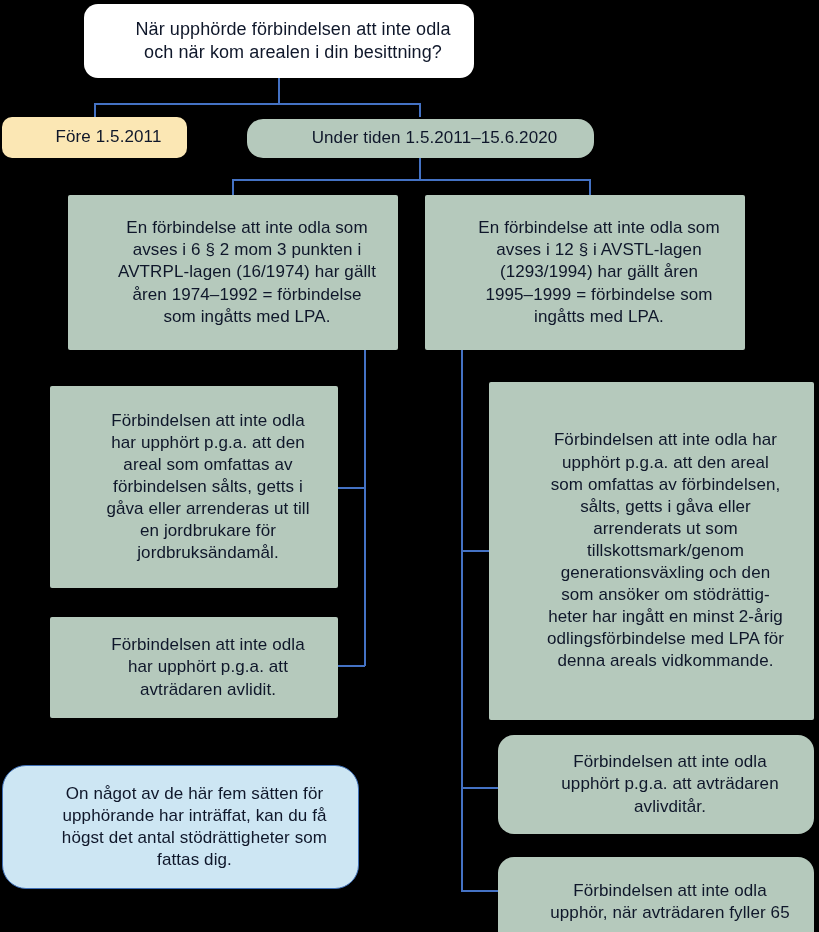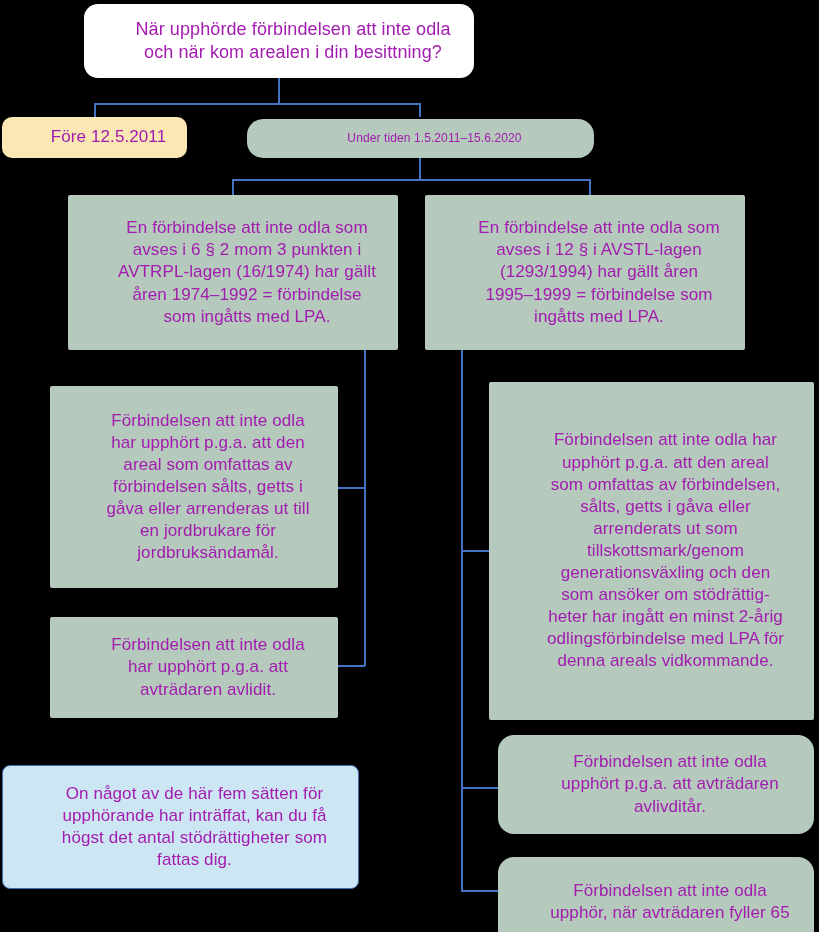--- a/index.html
+++ b/index.html
@@ -17,21 +17,21 @@
     background: #000000;
     overflow: hidden;
   }
   .node {
     position: absolute;
     box-sizing: border-box;
     display: flex;
     align-items: center;
     justify-content: center;
     text-align: center;
-    color: #a21caf;
+    color: #0f172a;
     line-height: 1.30;
     letter-spacing: 0.1px;
     z-index: 3;
     padding-left: 28px;
   }
   .node .txt {
     display: block;
     width: 100%;
     padding: 0 10px;
     box-sizing: border-box;
@@ -49,21 +49,21 @@
     background: #b5c9bc;
     border-radius: 2px;
   }
   .node-green-sm {
     background: #b5c9bc;
     border-radius: 16px;
   }
   .node-blue {
     background: #cde6f3;
     border: 1.6px solid #3f6fb5;
-    border-radius: 8px;
+    border-radius: 24px;
   }
   .conn {
     position: absolute;
     background: #4472c4;
     z-index: 1;
   }
   .conn-v { width: 1.6px; }
   .conn-h { height: 1.6px; }
 </style>
 </head>
@@ -92,24 +92,24 @@
   <div class="conn conn-h" style="left:461px; top:550px; width:30px;"></div>
   <div class="conn conn-h" style="left:461px; top:787px; width:38px;"></div>
   <div class="conn conn-h" style="left:461px; top:890px; width:38px;"></div>
 
   <div class="node node-white" style="left:84px; top:4px; width:390px; height:74px; font-size:18px;">
     <span class="txt">När upphörde förbindelsen att inte odla
 och när kom arealen i din besittning?</span>
   </div>
 
   <div class="node node-yellow" style="left:2px; top:117px; width:185px; height:41px; font-size:17px;">
-    <span class="txt">Före 12.5.2011</span>
+    <span class="txt">Före 1.5.2011</span>
   </div>
 
-  <div class="node node-green-sm" style="left:247px; top:119px; width:347px; height:39px; font-size:12px;">
+  <div class="node node-green-sm" style="left:247px; top:119px; width:347px; height:39px; font-size:17px;">
     <span class="txt">Under tiden 1.5.2011–15.6.2020</span>
   </div>
 
   <div class="node node-green" style="left:68px; top:195px; width:330px; height:155px; font-size:17px;">
     <span class="txt">En förbindelse att inte odla som
 avses i 6 § 2 mom 3 punkten i
 AVTRPL-lagen (16/1974) har gällt
 åren 1974–1992 = förbindelse
 som ingåtts med LPA.</span>
   </div>

